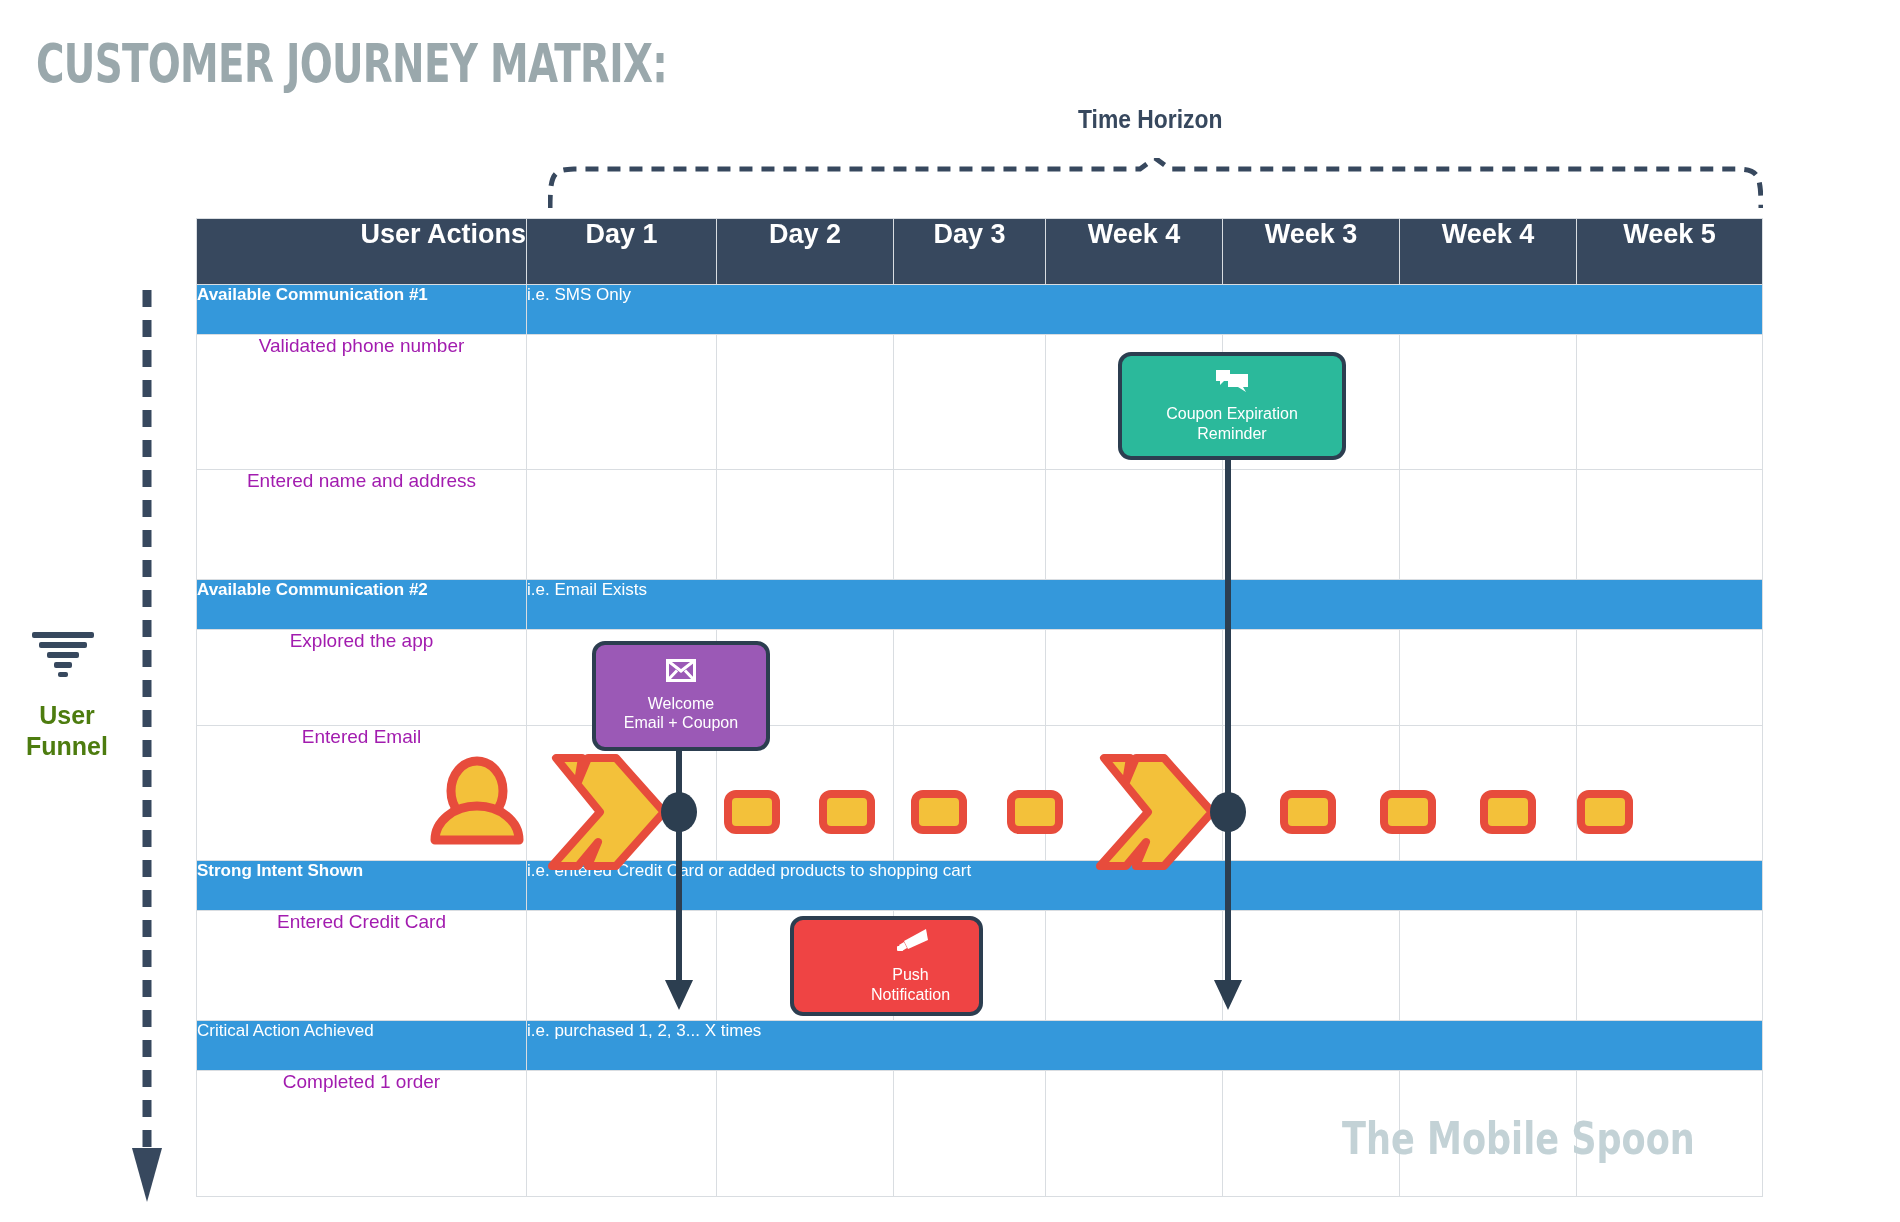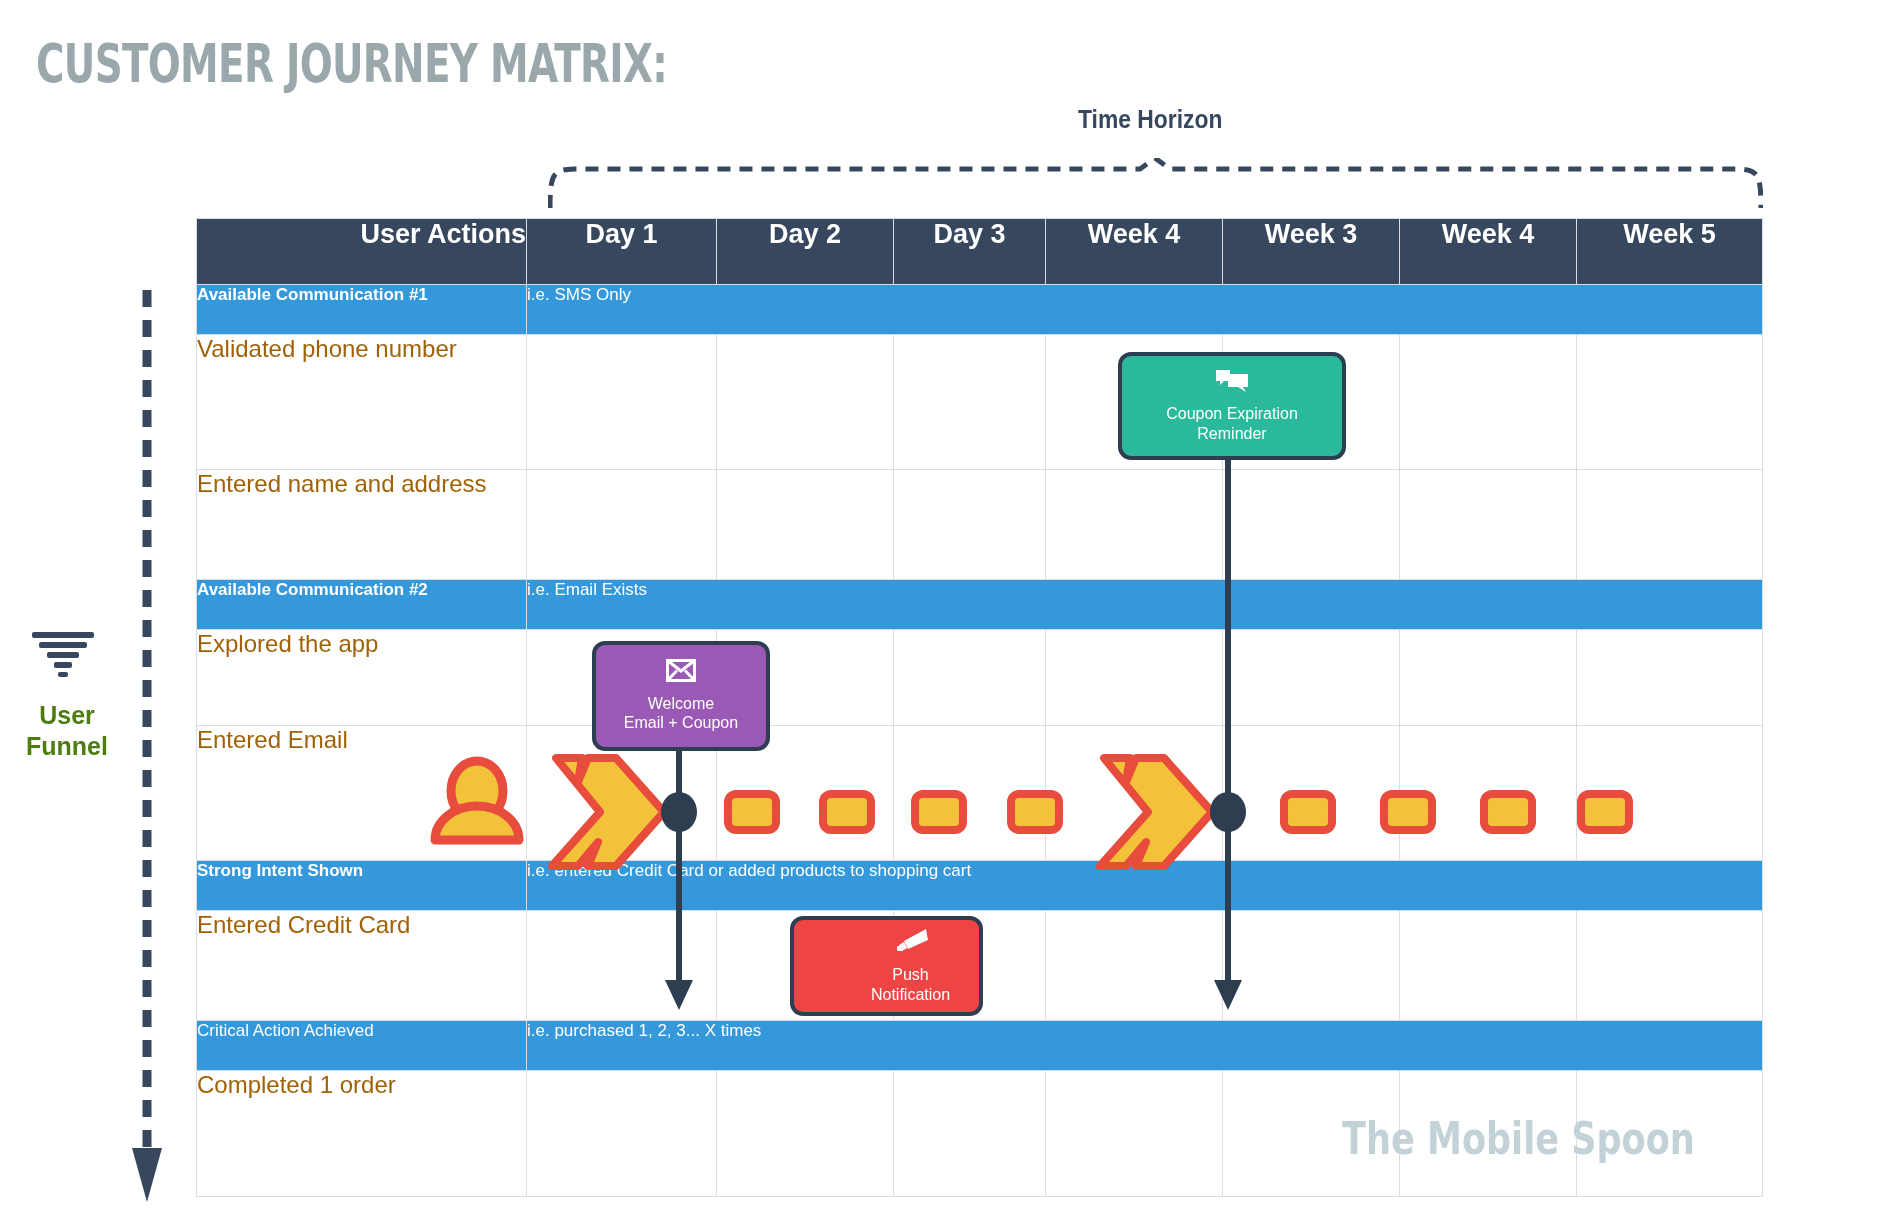--- a/index.html
+++ b/index.html
@@ -92,23 +92,24 @@
     vertical-align:middle;
     font-size:17px;
     border-color:#5faee3;
   }
   tr.band td.lead { padding-left:18px; font-weight:bold; }
   tr.band td.note { padding-left:15px; font-weight:normal; }
   tr.band.plain td.lead { font-weight:normal; }
 
   tr.action td {
     background:#ffffff;
-    font-size:24px;
-    color:#a16207;
+    font-size:19px;
+    color:#a21caf;
     vertical-align:top;
+    text-align:center;
   }
   tr.action td.lead { padding:14px 0 0 18px; }
 
   .h-tall td { height:118px; }
   .h-mid  td { height:96px; }
   .h-short td{ height:84px; }
   .h-last td { height:110px; }
 
   
   #overlay {

